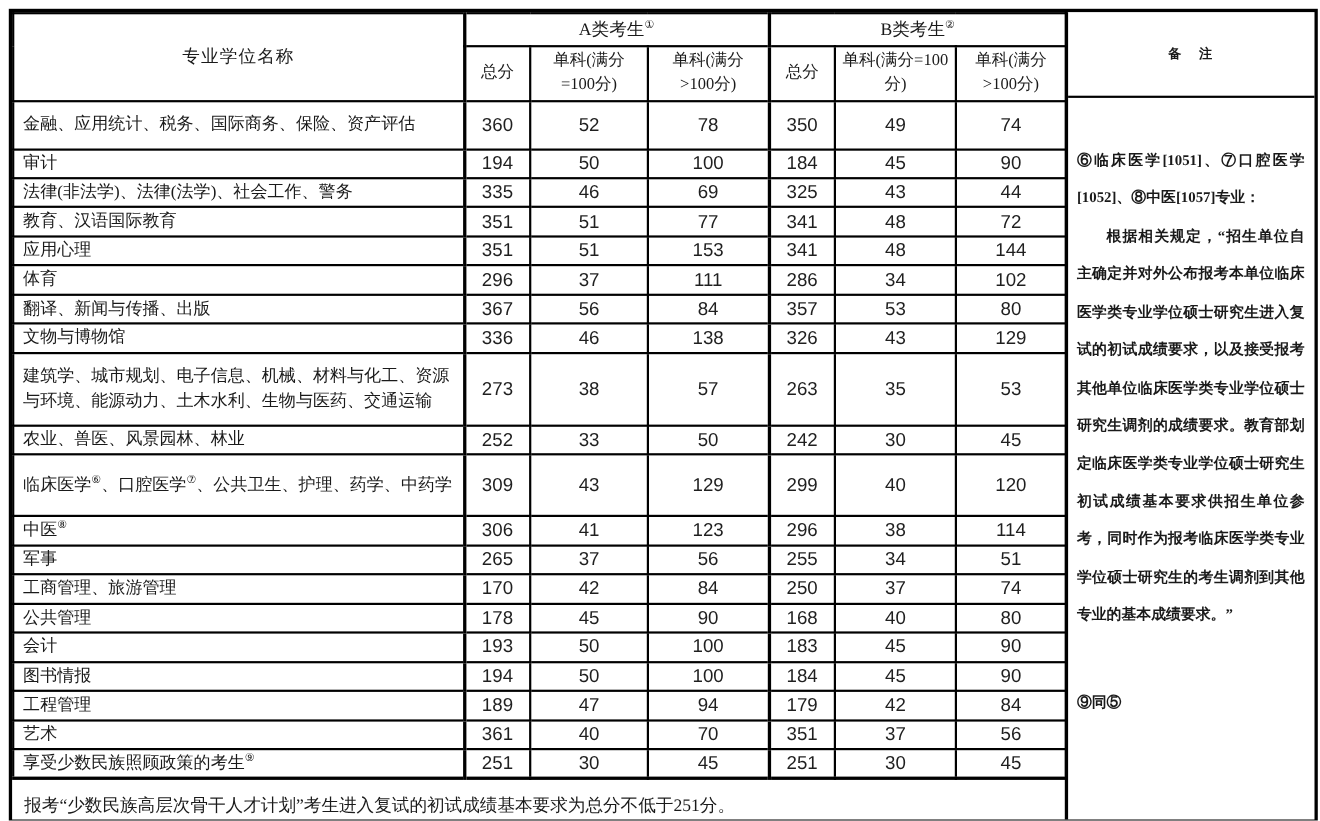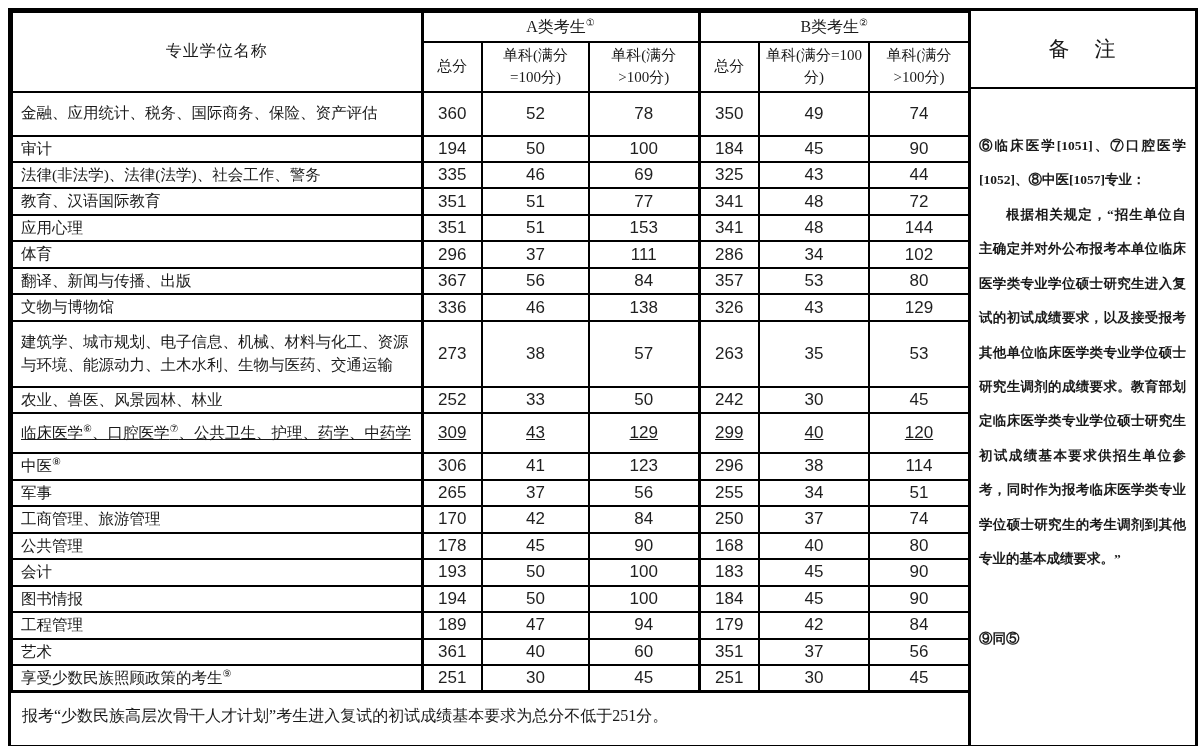--- a/index.html
+++ b/index.html
@@ -23,21 +23,21 @@
   thead tr.h2{height:48px;}
   th{font-weight:normal;font-family:"Liberation Serif","DejaVu Serif",serif;font-size:16px;text-align:center;}
   th.name-h{font-size:16px;letter-spacing:1px;border-right:3px solid #000;}
   th.gs, td.gs{border-left:3px solid #000;}
   th.sub{font-size:15px;line-height:1.45;padding:2px 6px;}
   th sup,td sup{font-size:10px;line-height:0;}
   tbody tr{height:14px;}
   tbody tr:nth-child(1){height:44px;margin-top:23px;}
   tbody tr:nth-child(3){height:26px;}
   tbody tr:nth-child(9){height:66px;}
-  tbody tr:nth-child(11){height:40px;text-decoration:underline;}
+  tbody tr:nth-child(11){height:56px;}
   td.name{
     font-family:"Liberation Serif","DejaVu Serif",serif;
     font-size:15.5px;line-height:1.45;
     padding:1px 6px 1px 8px;text-align:left;
     border-right:3px solid #000;
   }
   td.num{
     font-family:"Liberation Sans","DejaVu Sans",sans-serif;
     font-size:17px;text-align:center;color:#1f1f1f;
   }
@@ -48,21 +48,21 @@
   }
   
   .remark{
     flex:1 1 auto;border-left:3px solid #000;
     display:flex;flex-direction:column;box-sizing:border-box;
   }
   .remark-h{
     height:76px;flex:0 0 76px;border-bottom:2px solid #000;
     display:flex;align-items:center;justify-content:center;
     font-family:"Liberation Serif","DejaVu Serif",serif;
-    font-size:21px;letter-spacing:2px;
+    font-size:12px;letter-spacing:2px;font-weight:bold;
   }
   .remark-body{
     padding:40px 9px 0 8px;
     font-family:"Liberation Serif","DejaVu Serif",serif;
     font-weight:bold;font-size:13.5px;line-height:2.55;
     text-align:justify;
   }
   .remark-body p{margin:0;}
   .remark-body p:nth-child(2){text-indent:2em;}
   .remark-body p:nth-child(3){margin-top:46px;}
@@ -257,21 +257,21 @@
             <td class="num">47</td>
             <td class="num">94</td>
             <td class="num gs">179</td>
             <td class="num">42</td>
             <td class="num">84</td>
           </tr>
           <tr>
             <td class="name">艺术</td>
             <td class="num gs">361</td>
             <td class="num">40</td>
-            <td class="num">60</td>
+            <td class="num">70</td>
             <td class="num gs">351</td>
             <td class="num">37</td>
             <td class="num">56</td>
           </tr>
           <tr>
             <td class="name">享受少数民族照顾政策的考生<sup>⑨</sup></td>
             <td class="num gs">251</td>
             <td class="num">30</td>
             <td class="num">45</td>
             <td class="num gs">251</td>

